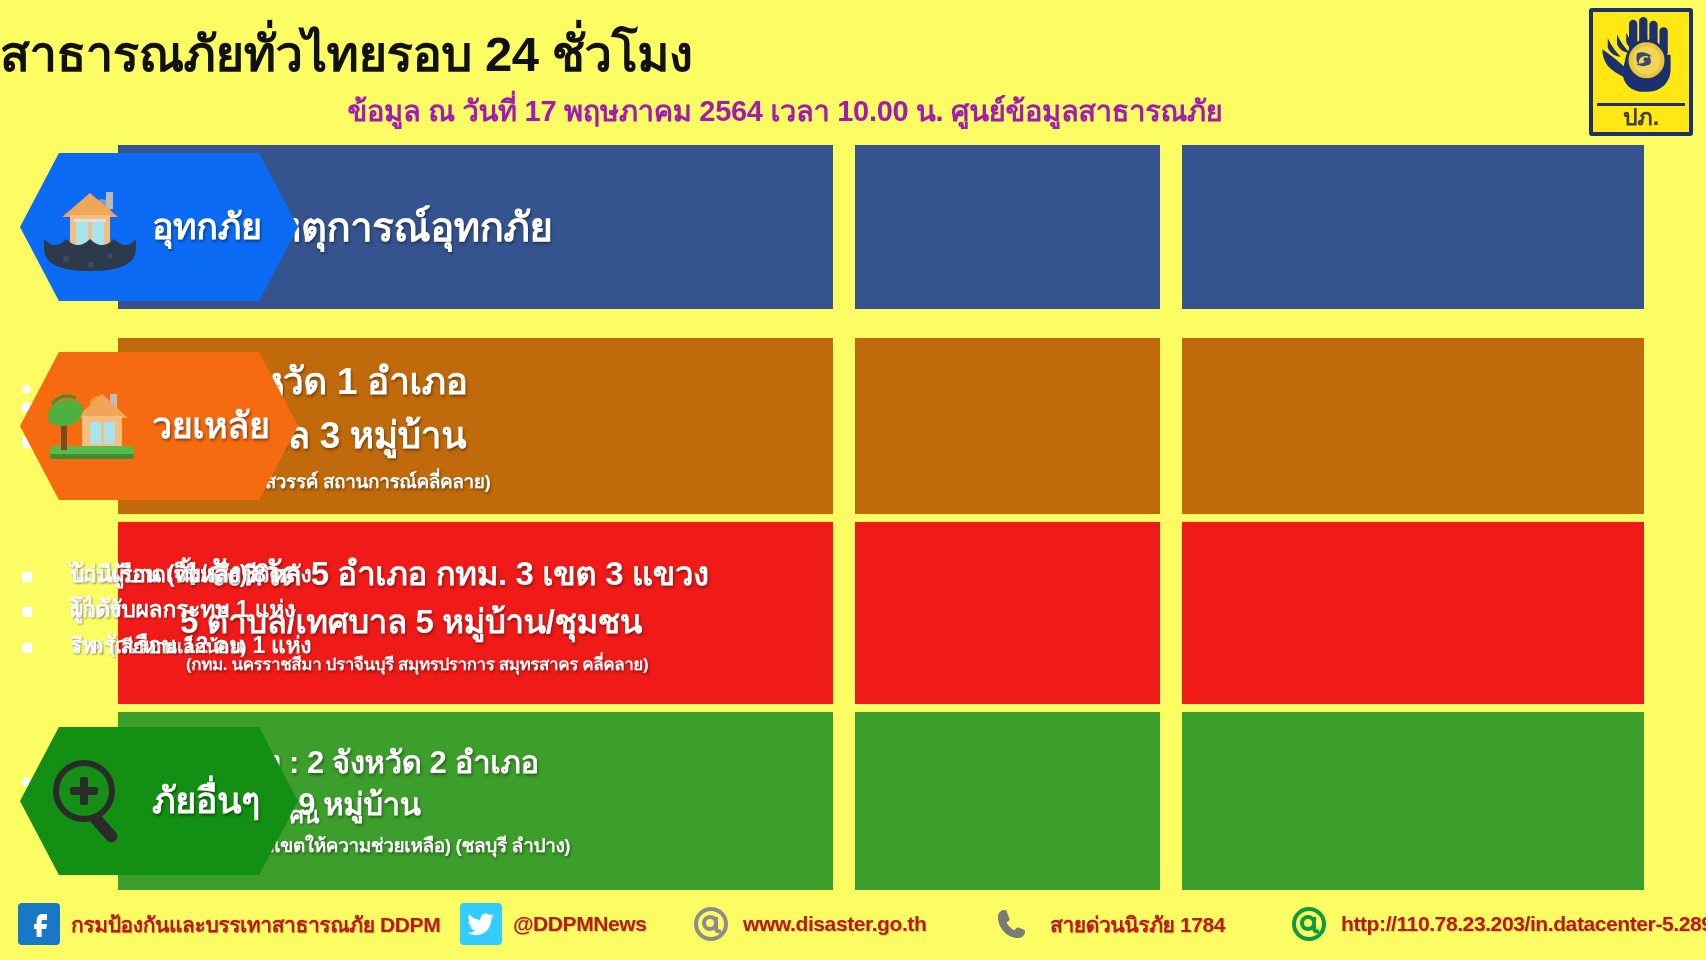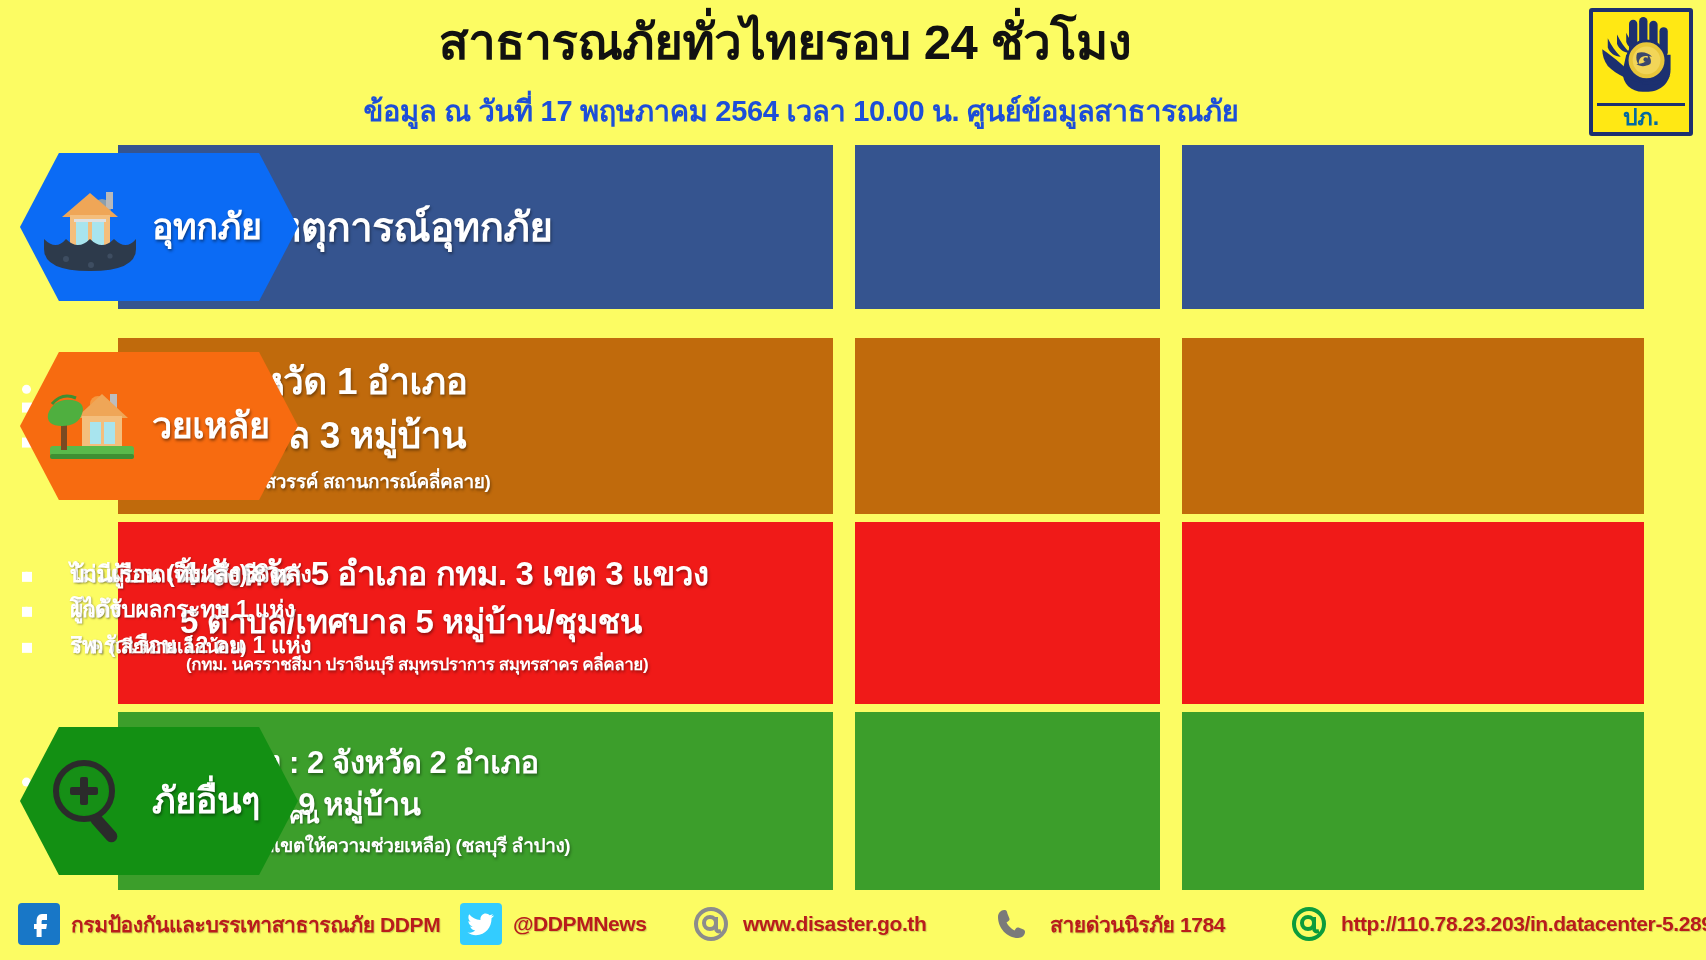--- a/index.html
+++ b/index.html
@@ -11,52 +11,51 @@
   }
   #page {
     position: relative;
     width: 1706px; height: 960px;
     background: #FCFC63;
   }
 
   
   #header { position: absolute; left: 0; top: 0; width: 1706px; height: 146px; }
   #title {
-    position: absolute; left: 0; top: 14px; width: 1570px;
-    text-align: center;
+    position: absolute; left: 0; top: 26px; width: 1570px;
+    text-align: left;
     font-size: 49px; font-weight: bold; color: #111111;
     letter-spacing: -0.5px;
     line-height: 1.15;
   }
   #subtitle {
     position: absolute; left: 0; top: 88px; width: 1570px;
     text-align: center;
-    font-size: 29px; font-weight: bold; color: #1d4ed8;
+    font-size: 29px; font-weight: bold; color: #a21caf;
     letter-spacing: -0.3px;
-    margin-left: 16px;
   }
 
   
   #logo {
     position: absolute; right: 13px; top: 8px;
     width: 104px; height: 128px;
     background: #FFE814;
     border: 4px solid #1C3070;
     border-radius: 3px;
   }
   #logo .emblem {
     position: absolute; left: 0; top: 0; width: 100%; height: 76%;
   }
   #logo .namebox {
     position: absolute; left: 4px; right: 4px; bottom: 3px; height: 26px;
     border-top: 3px solid #1C3070;
     display: flex; align-items: center; justify-content: center;
   }
   #logo .namebox span {
-    font-size: 23px; font-weight: bold; color: #0369a1; line-height: 1;
+    font-size: 23px; font-weight: bold; color: #404040; line-height: 1;
   }
 
   
   .row { position: absolute; left: 0; width: 1706px; }
   .band {
     position: absolute; top: 0; height: 100%;
   }
   
   .c1 { left: 118px;  width: 715px; }
   .c2 { left: 855px;  width: 305px; }

